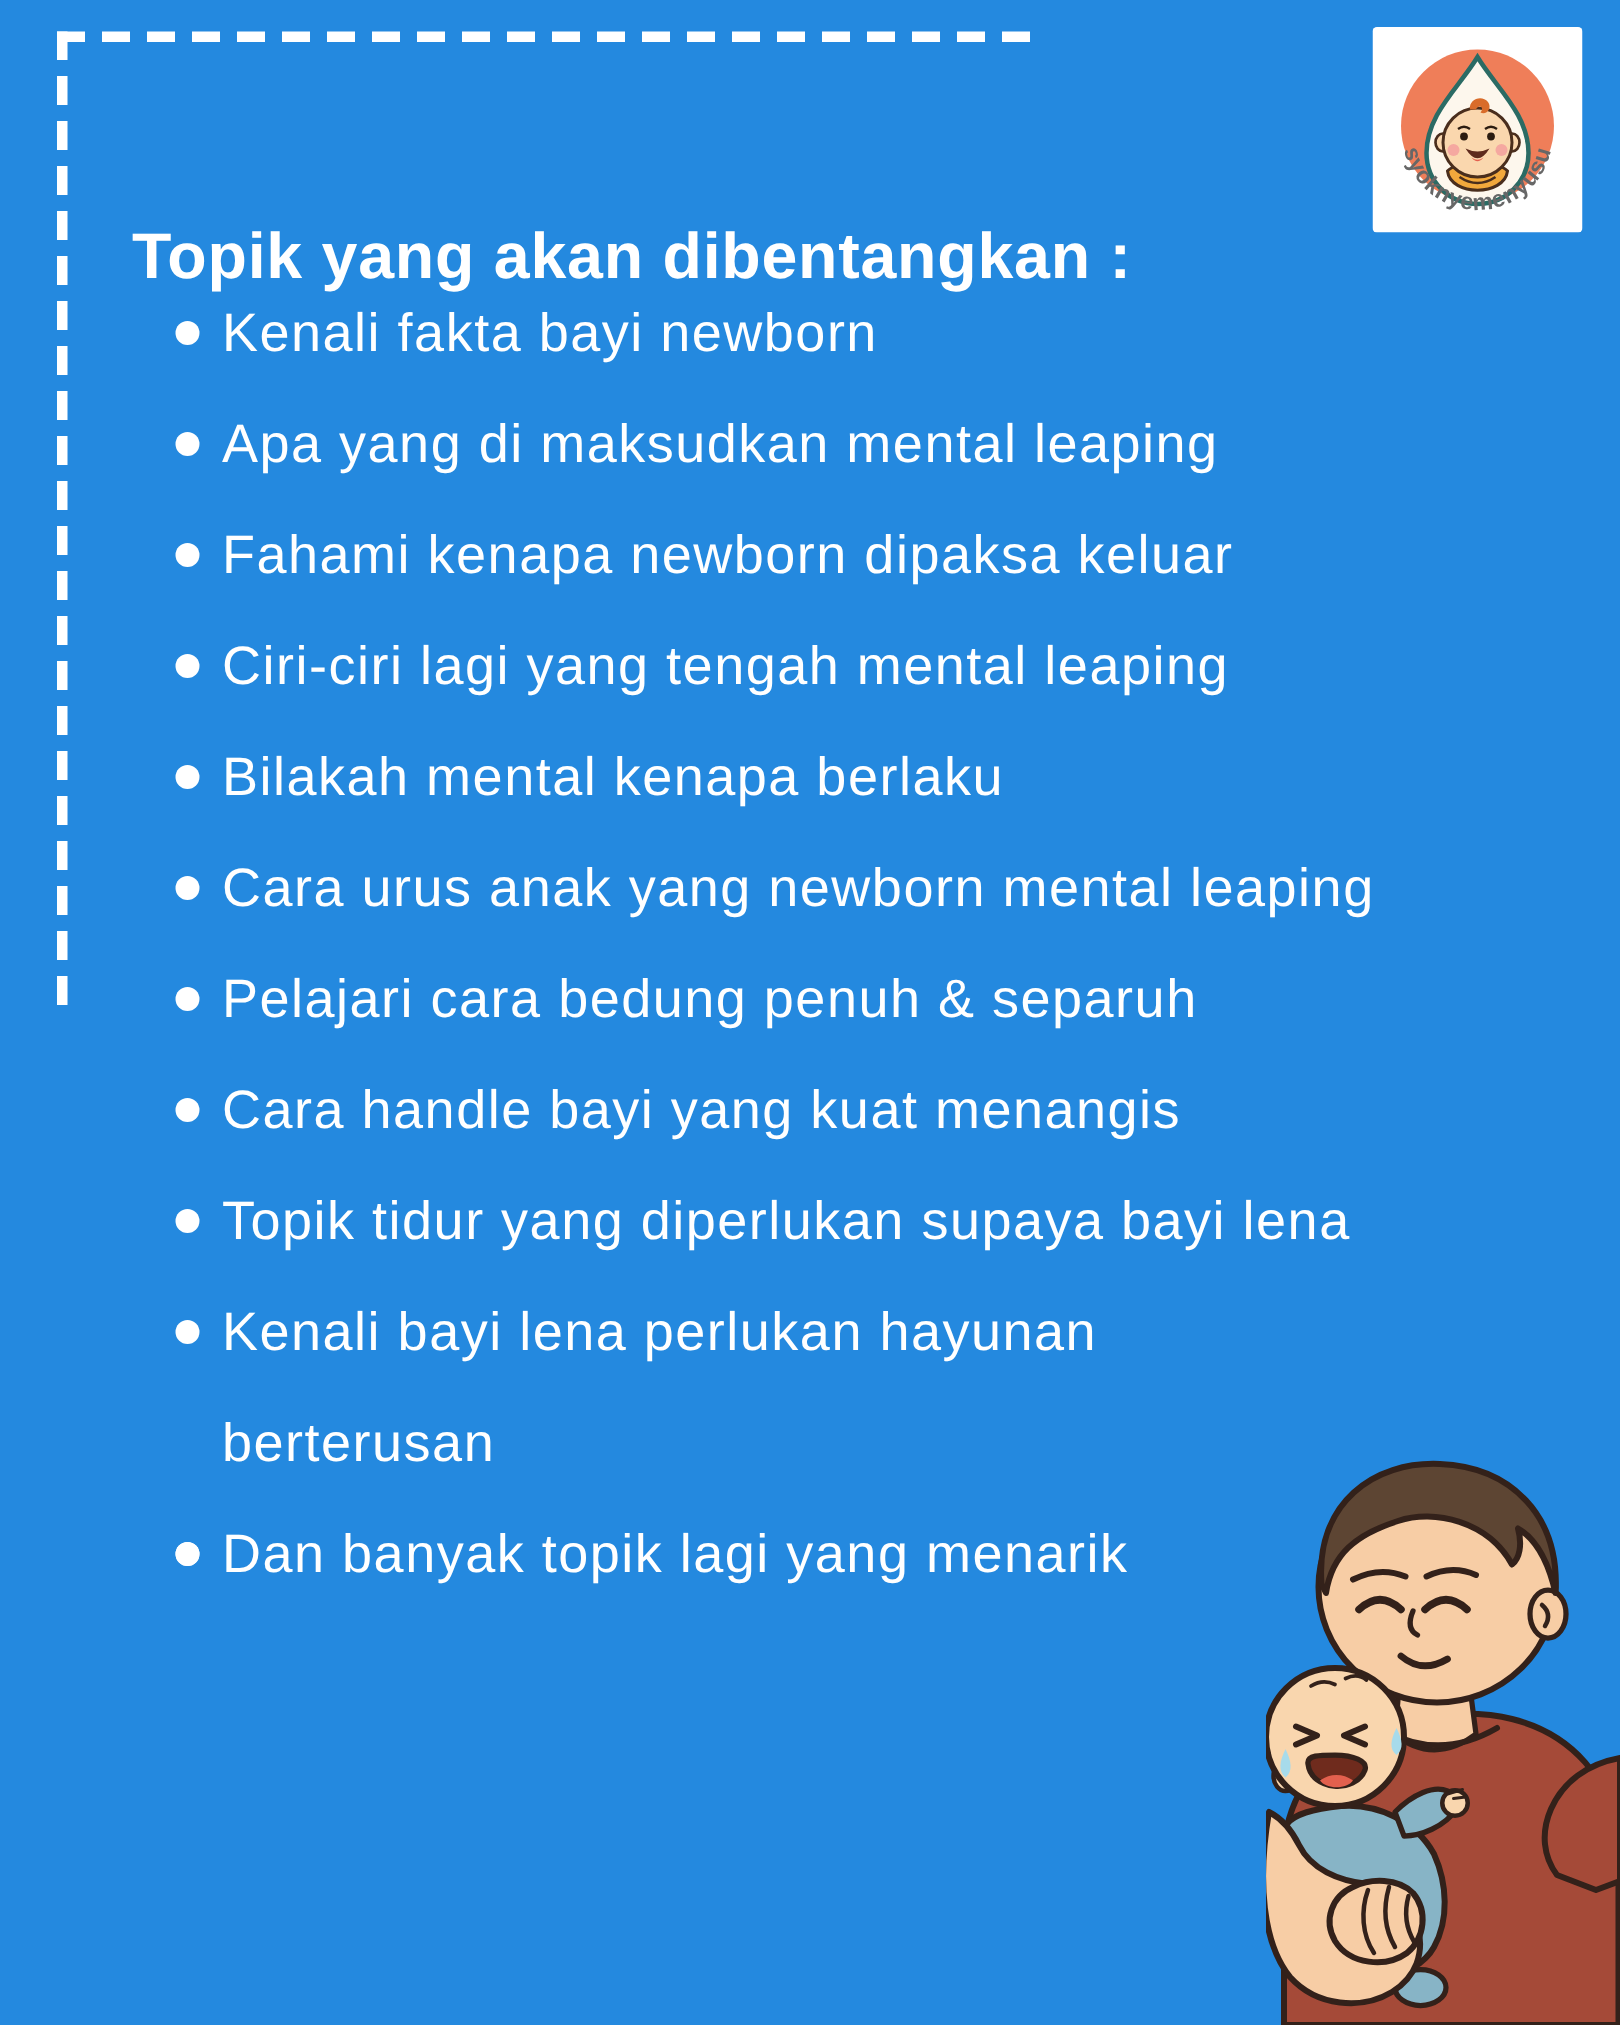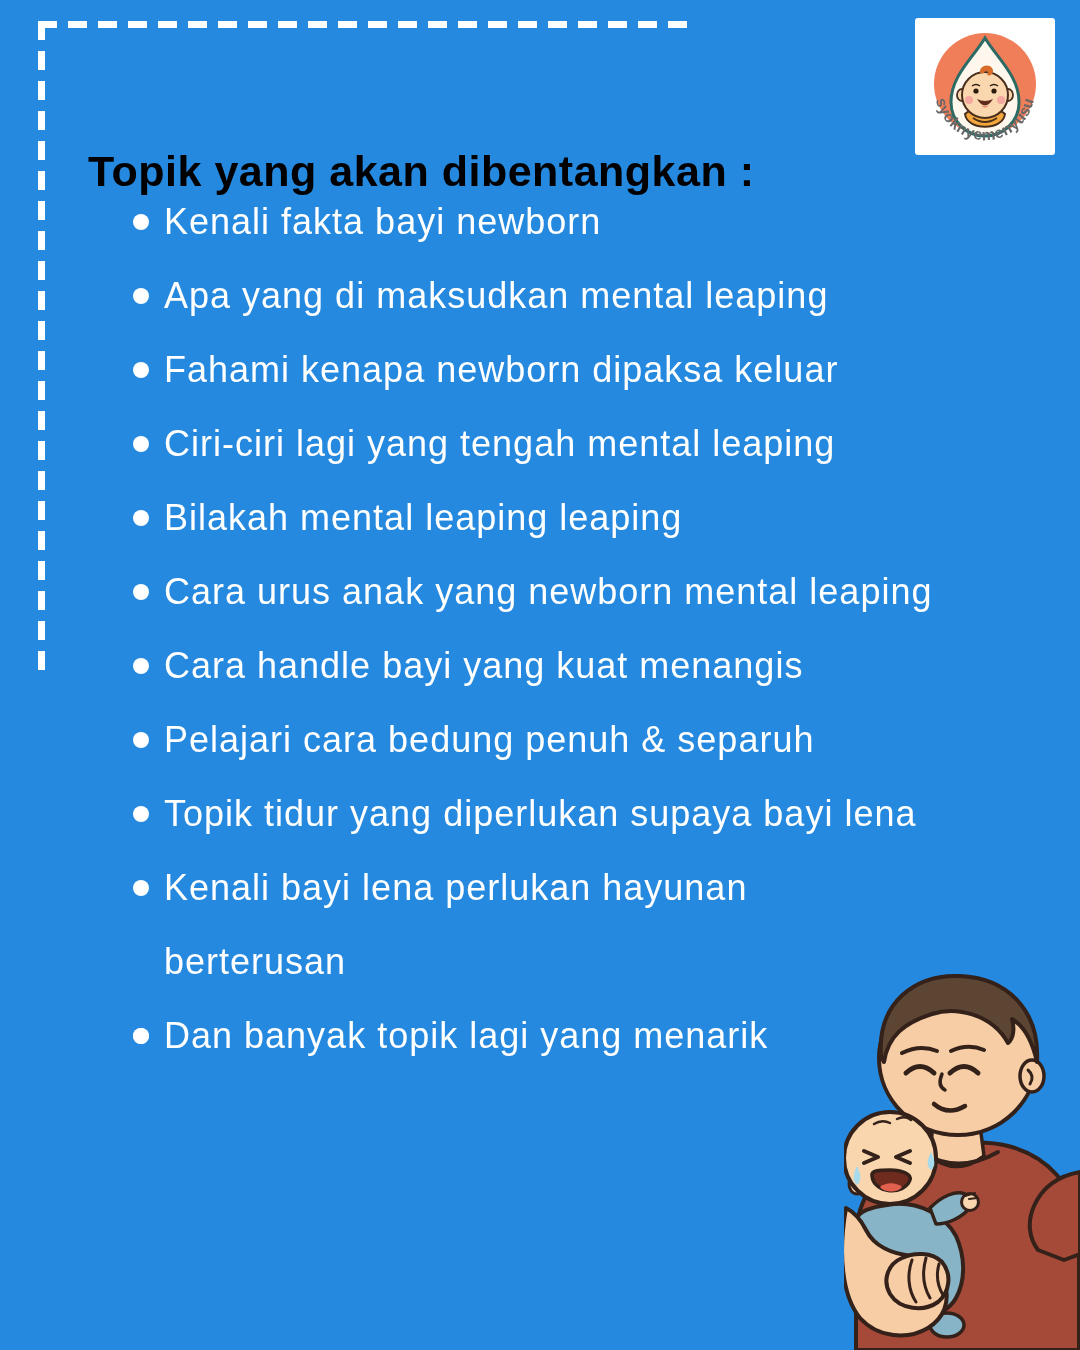--- a/index.html
+++ b/index.html
@@ -19,27 +19,27 @@
     position:absolute;left:38px;top:21px;width:7px;height:653px;
     background:repeating-linear-gradient(180deg,#ffffff 0 19px,transparent 19px 30px);
   }
   
   .logo{
     position:absolute;left:915px;top:18px;width:140px;height:137px;
   }
   
   .title{
     position:absolute;left:88px;top:121px;
-    font-size:43px;font-weight:700;color:#000000;
+    font-size:43px;font-weight:700;color:#ffffff;
     letter-spacing:0.5px;line-height:1;
     white-space:nowrap;
   }
   
   .topics{
-    position:absolute;left:164px;top:185px;
+    position:absolute;left:148px;top:185px;
     margin:0;padding:0;list-style:none;
     color:#ffffff;font-size:36px;font-weight:400;
     line-height:74px;letter-spacing:1px;
   }
   .topics li{position:relative;}
   .topics .dot{
     position:absolute;left:-31px;top:29px;
     width:16px;height:16px;border-radius:50%;background:#ffffff;
   }
   .topics .txt{white-space:pre-line;}
@@ -85,24 +85,24 @@
     </svg>
   </div>
 
   <h1 class="title">Topik yang akan dibentangkan :</h1>
 
   <ul class="topics">
     <li><span class="dot"></span><span class="txt">Kenali fakta bayi newborn</span></li>
     <li><span class="dot"></span><span class="txt">Apa yang di maksudkan mental leaping</span></li>
     <li><span class="dot"></span><span class="txt">Fahami kenapa newborn dipaksa keluar</span></li>
     <li><span class="dot"></span><span class="txt">Ciri-ciri lagi yang tengah mental leaping</span></li>
-    <li><span class="dot"></span><span class="txt">Bilakah mental leaping leaping</span></li>
+    <li><span class="dot"></span><span class="txt">Bilakah mental kenapa berlaku</span></li>
     <li><span class="dot"></span><span class="txt">Cara urus anak yang newborn mental leaping</span></li>
+    <li><span class="dot"></span><span class="txt">Pelajari cara bedung penuh &amp; separuh</span></li>
     <li><span class="dot"></span><span class="txt">Cara handle bayi yang kuat menangis</span></li>
-    <li><span class="dot"></span><span class="txt">Pelajari cara bedung penuh &amp; separuh</span></li>
     <li><span class="dot"></span><span class="txt">Topik tidur yang diperlukan supaya bayi lena</span></li>
     <li><span class="dot"></span><span class="txt">Kenali bayi lena perlukan hayunan
 berterusan</span></li>
     <li><span class="dot"></span></li>
     <li><span class="dot"></span><span class="txt">Dan banyak topik lagi yang menarik</span></li>
   </ul>
 
   <div class="illustration">
     <svg viewBox="0 0 236 388" width="236" height="388">
       <g stroke-linecap="round" stroke-linejoin="round">

